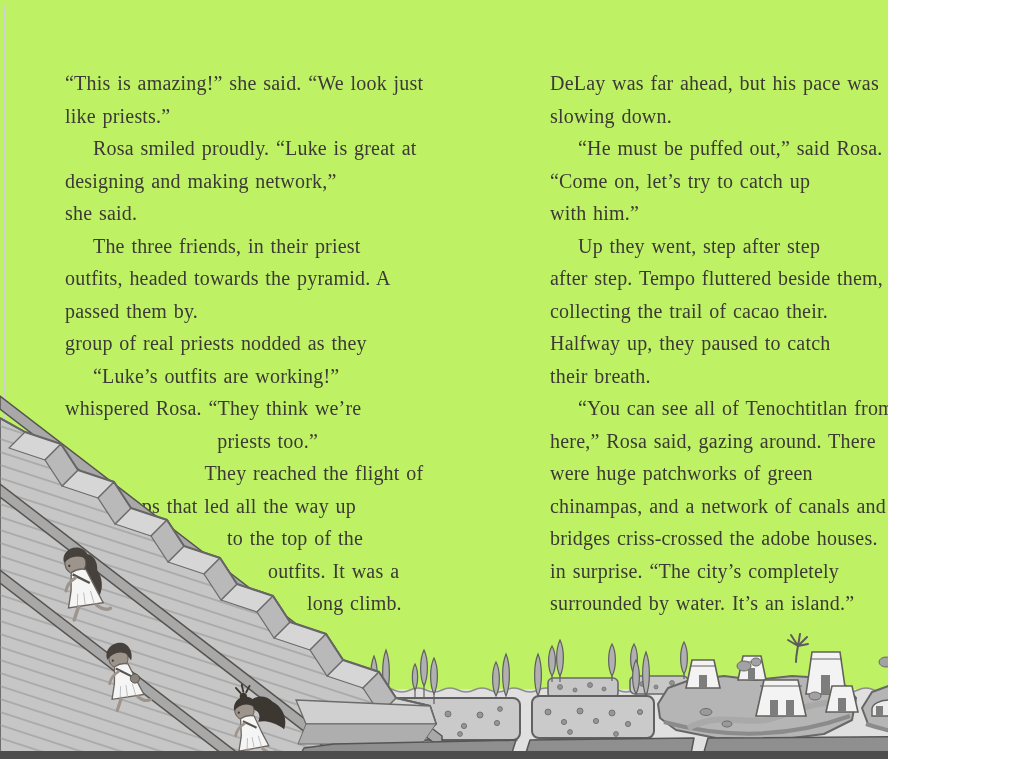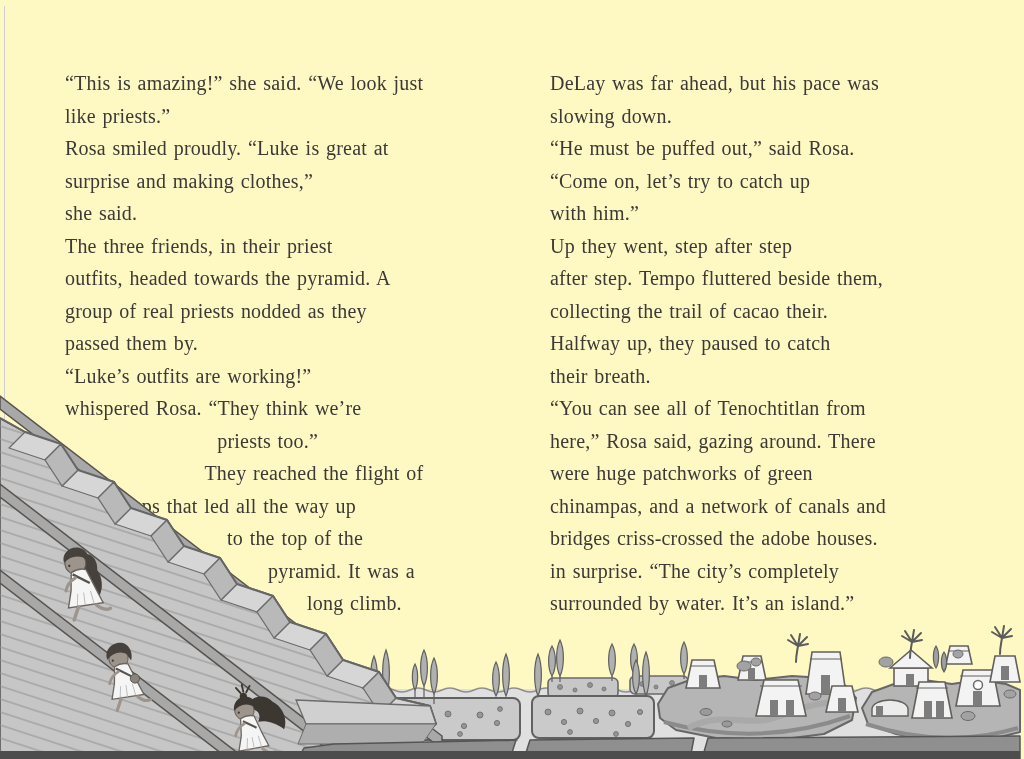--- a/index.html
+++ b/index.html
@@ -1,51 +1,51 @@
 <!DOCTYPE html>
 <html><head>
 <meta charset="utf-8">
 <style>
   html,body{margin:0;padding:0;}
-  .page{position:relative;width:1024px;height:759px;background:#fef9c3;overflow:hidden;
+  .page{position:relative;width:888px;height:759px;background:#bef264;overflow:hidden;
         font-family:"Liberation Serif", serif;}
   .page-edge{position:absolute;left:4px;top:6px;width:1px;height:747px;background:#cfcfcf;}
   .col{position:absolute;top:67px;font-size:20px;line-height:32.5px;color:#3c3936;
        white-space:nowrap;letter-spacing:0.2px;word-spacing:1.5px;}
   .col-left{left:65px;}
   .col-right{left:550px;}
   .ln{height:32.5px;}
-  .ind{}
+  .ind{margin-left:28px;}
   .m47{margin-left:47px;text-align:center;}.m117{margin-left:117px;text-align:right;}.m125{margin-left:54px;}
   .m162{margin-left:162px;}.m203{margin-left:203px;}.m242{margin-left:242px;}
   .art{position:absolute;left:0;top:394px;width:1024px;height:365px;}
 </style>
 </head>
 <body>
 
 <div class="page">
   <div class="page-edge"></div>
 
   <div class="col col-left">
     <div class="ln">“This is amazing!” she said. “We look just</div>
     <div class="ln">like priests.”</div>
     <div class="ln ind">Rosa smiled proudly. “Luke is great at</div>
-    <div class="ln">surprise and making clothes,”</div>
+    <div class="ln">designing and making network,”</div>
     <div class="ln">she said.</div>
     <div class="ln ind">The three friends, in their priest</div>
     <div class="ln">outfits, headed towards the pyramid. A</div>
+    <div class="ln">passed them by.</div>
     <div class="ln">group of real priests nodded as they</div>
-    <div class="ln">passed them by.</div>
     <div class="ln ind">“Luke’s outfits are working!”</div>
     <div class="ln">whispered Rosa. “They think we’re</div>
     <div class="ln m47">priests too.”</div>
     <div class="ln m117">They reached the flight of</div>
     <div class="ln m125">steps that led all the way up</div>
     <div class="ln m162">to the top of the</div>
-    <div class="ln m203">pyramid. It was a</div>
+    <div class="ln m203">outfits. It was a</div>
     <div class="ln m242">long climb.</div>
   </div>
 
   <div class="col col-right">
     <div class="ln">DeLay was far ahead, but his pace was</div>
     <div class="ln">slowing down.</div>
     <div class="ln ind">“He must be puffed out,” said Rosa.</div>
     <div class="ln">“Come on, let’s try to catch up</div>
     <div class="ln">with him.”</div>
     <div class="ln ind">Up they went, step after step</div>

